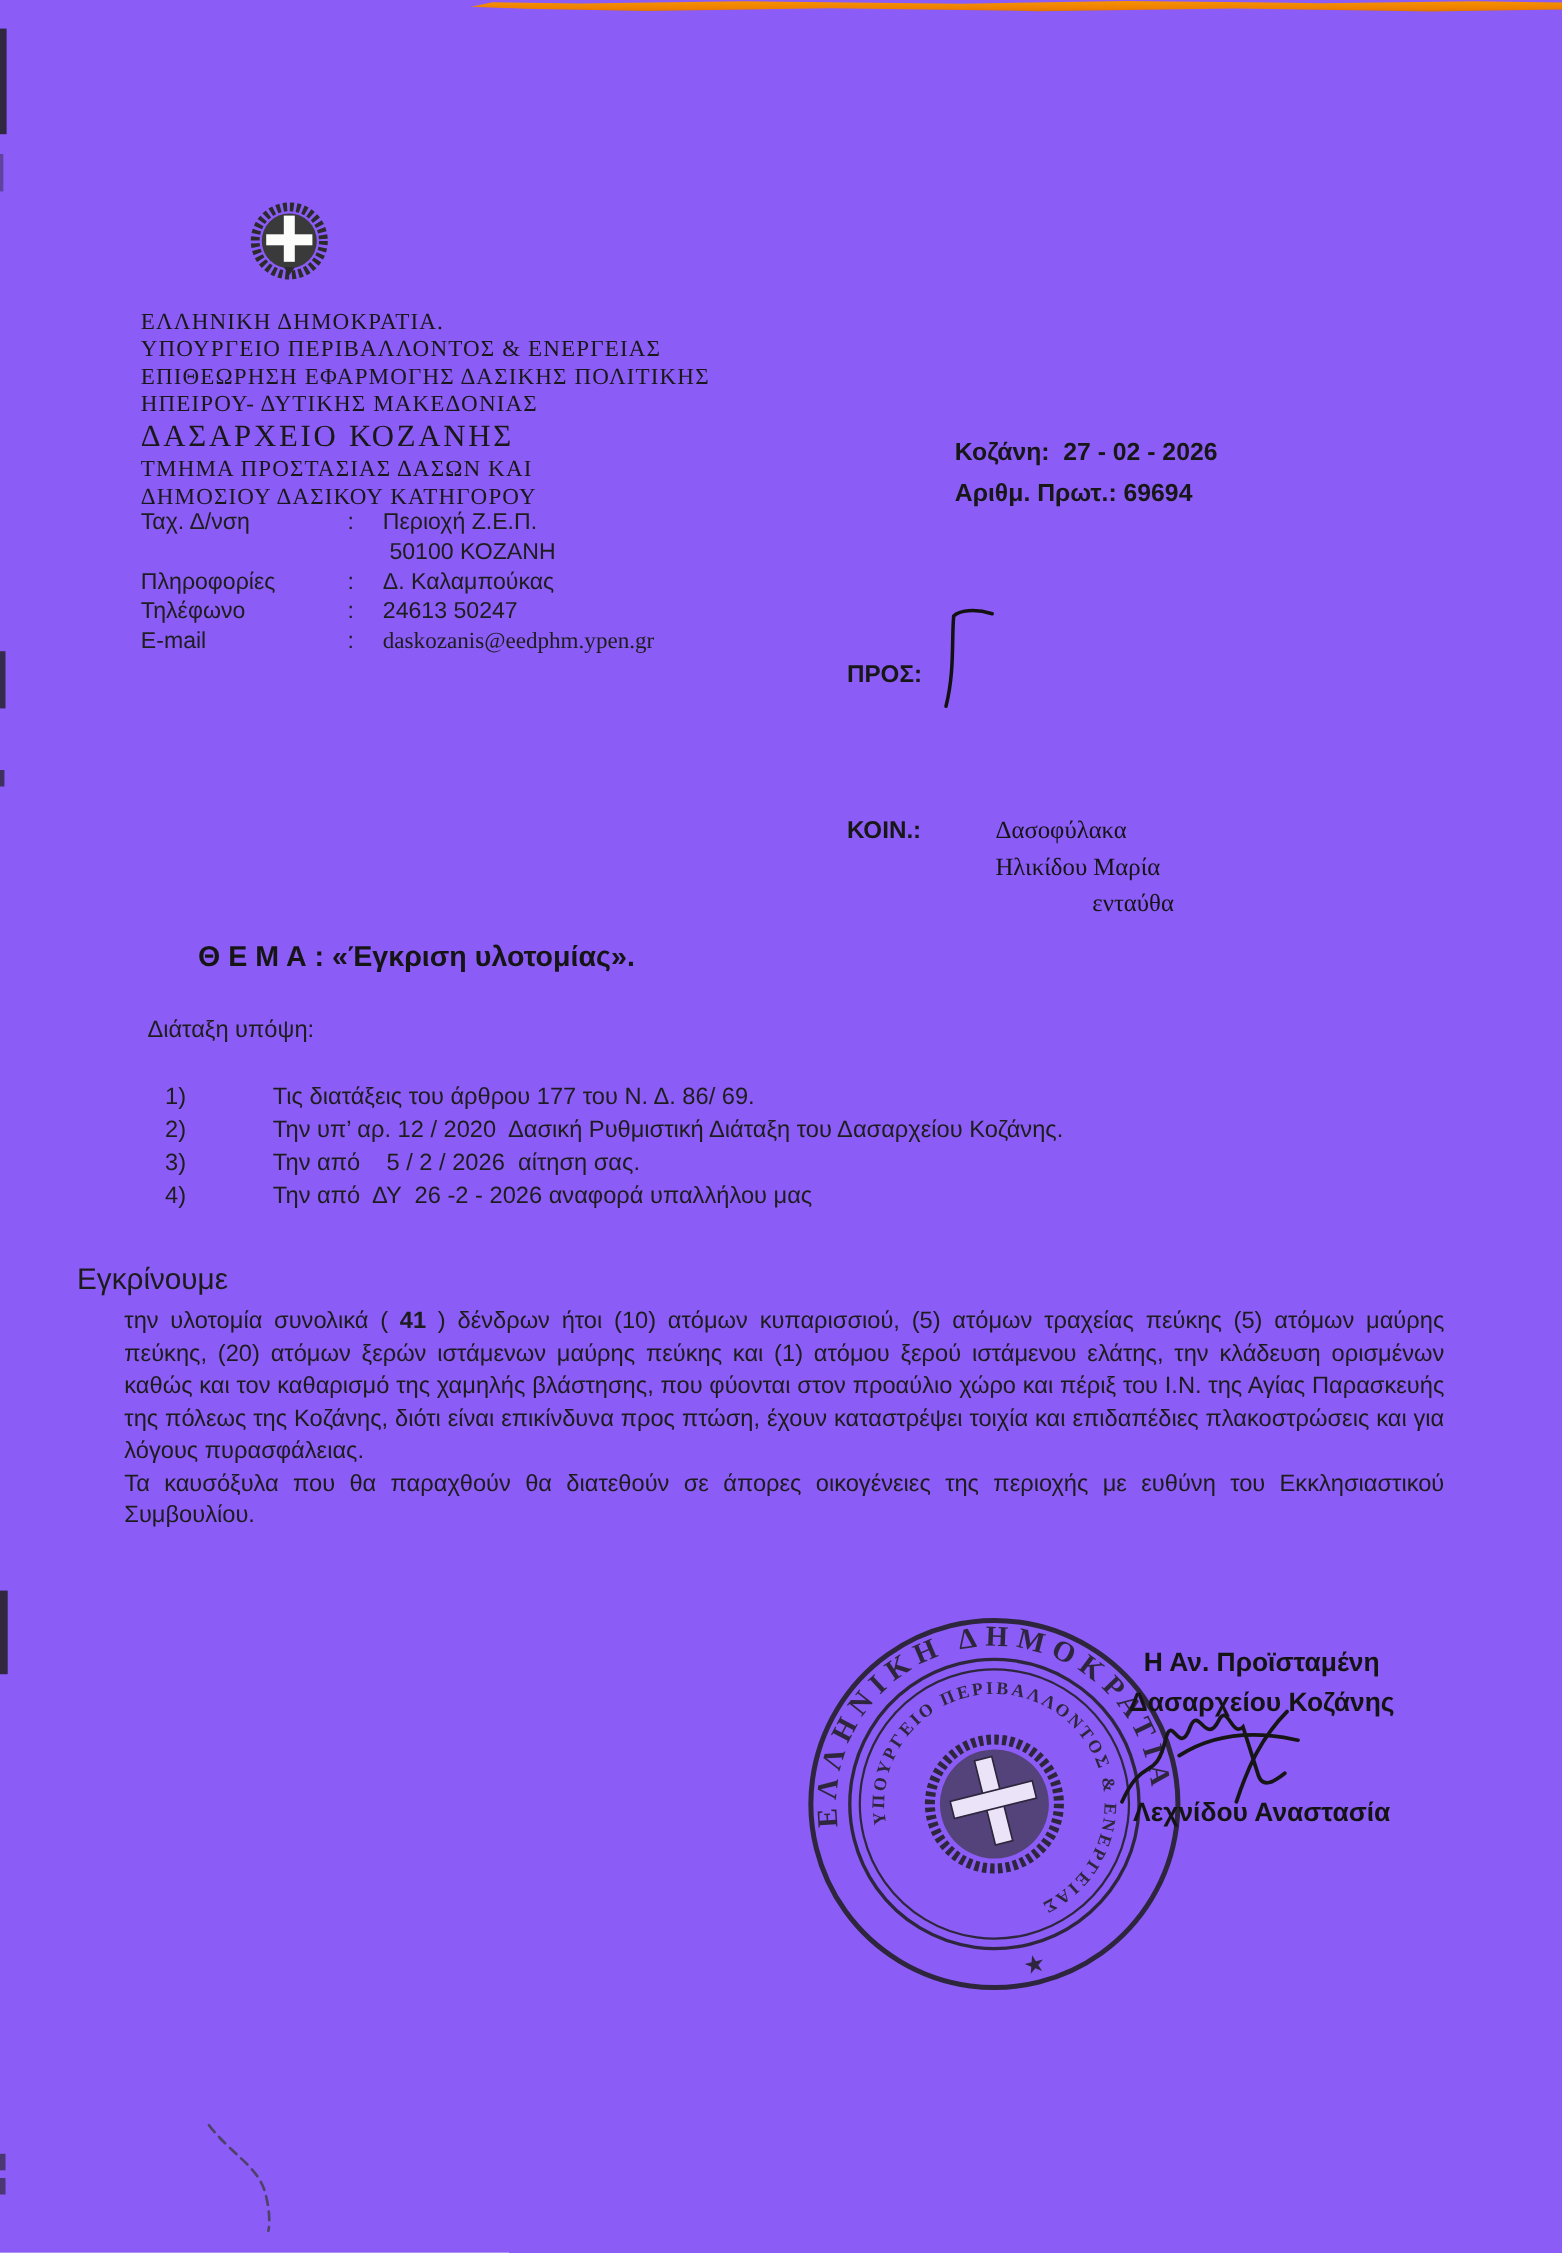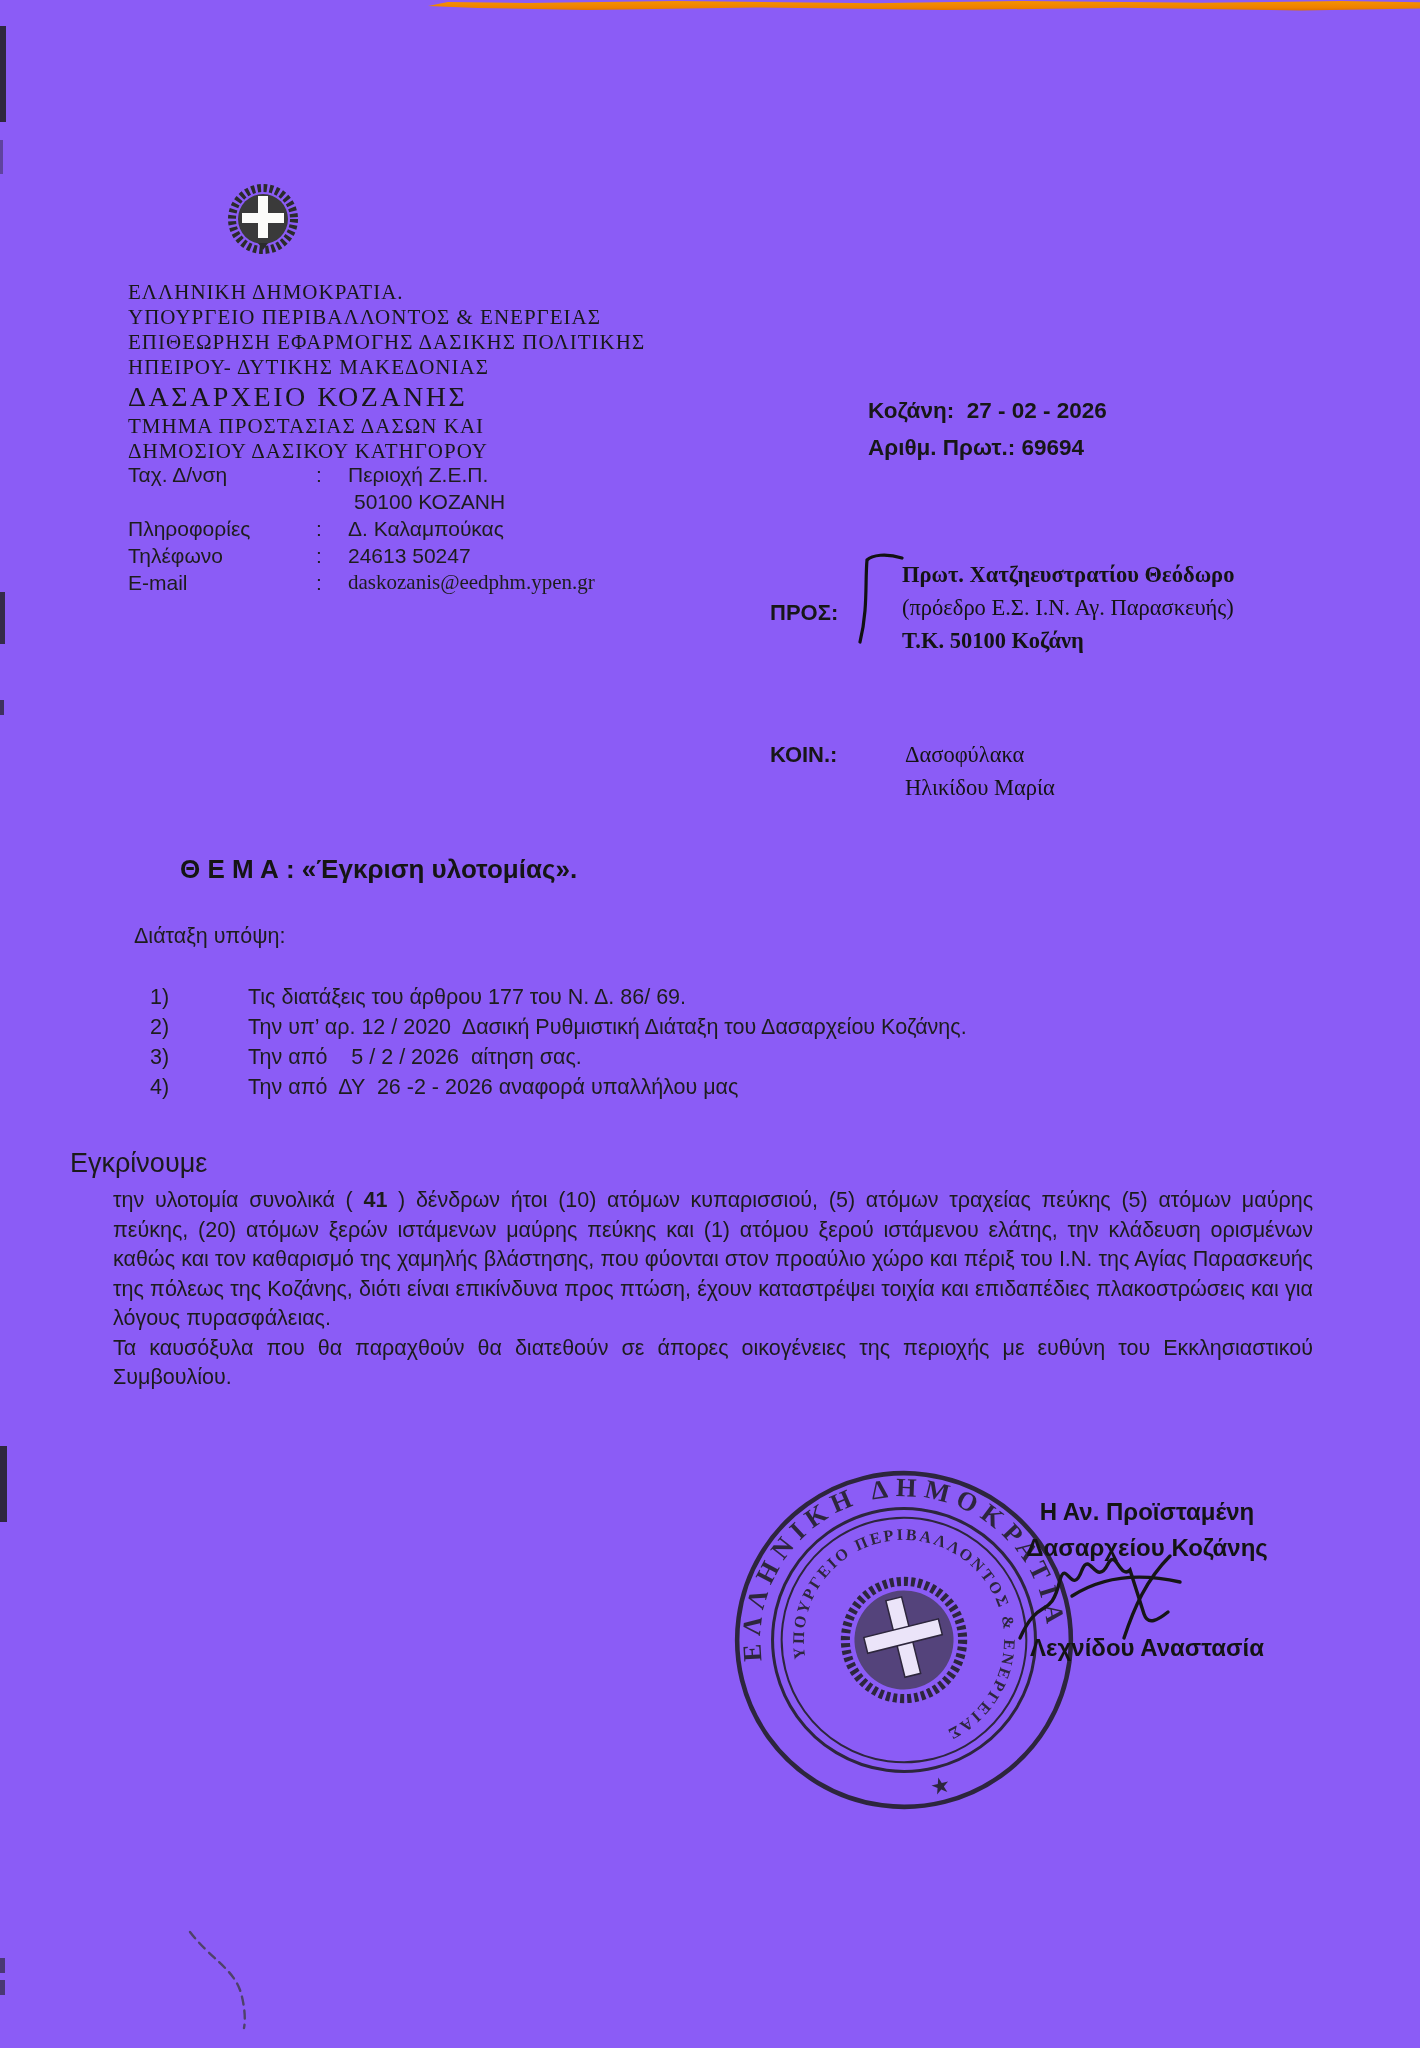--- a/index.html
+++ b/index.html
@@ -128,30 +128,26 @@
 
   <div class="abs meta">
     <div class="pre">Κοζάνη:  27 - 02 - 2026</div>
     <div>Αριθμ. Πρωτ.: 69694</div>
   </div>
 
   <div class="abs pros-label">ΠΡΟΣ:</div>
   <svg class="abs" style="left:856px;top:552px;" width="48" height="98" viewBox="0 0 48 98">
     <path d="M46,6 C30,1 16,3 11,8 C9,30 12,58 4,90" fill="none" stroke="#121212" stroke-width="3.2" stroke-linecap="round"></path>
   </svg>
-  <div class="abs pros-lines">
-    <div class="b">Πρωτ. Χατζηευστρατίου Θεόδωρο</div>
-    <div>(πρόεδρο Ε.Σ. Ι.Ν. Αγ. Παρασκευής)</div>
-    <div class="b">Τ.Κ. 50100 Κοζάνη</div>
-  </div>
 
   <div class="abs koin-label">ΚΟΙΝ.:</div>
   <div class="abs koin-lines">
     <div>Δασοφύλακα</div>
     <div>Ηλικίδου Μαρία</div>
+    <div class="indent">ενταύθα</div>
   </div>
 
   <div class="abs subject pre"><span>Θ Ε Μ Α :</span><span> «Έγκριση υλοτομίας».</span></div>
 
   <div class="abs having">Διάταξη υπόψη:</div>
 
   <div class="abs list">
     <div class="li">
       <span>1)</span>
       <span class="pre">Τις διατάξεις του άρθρου 177 του Ν. Δ. 86/ 69.</span>

